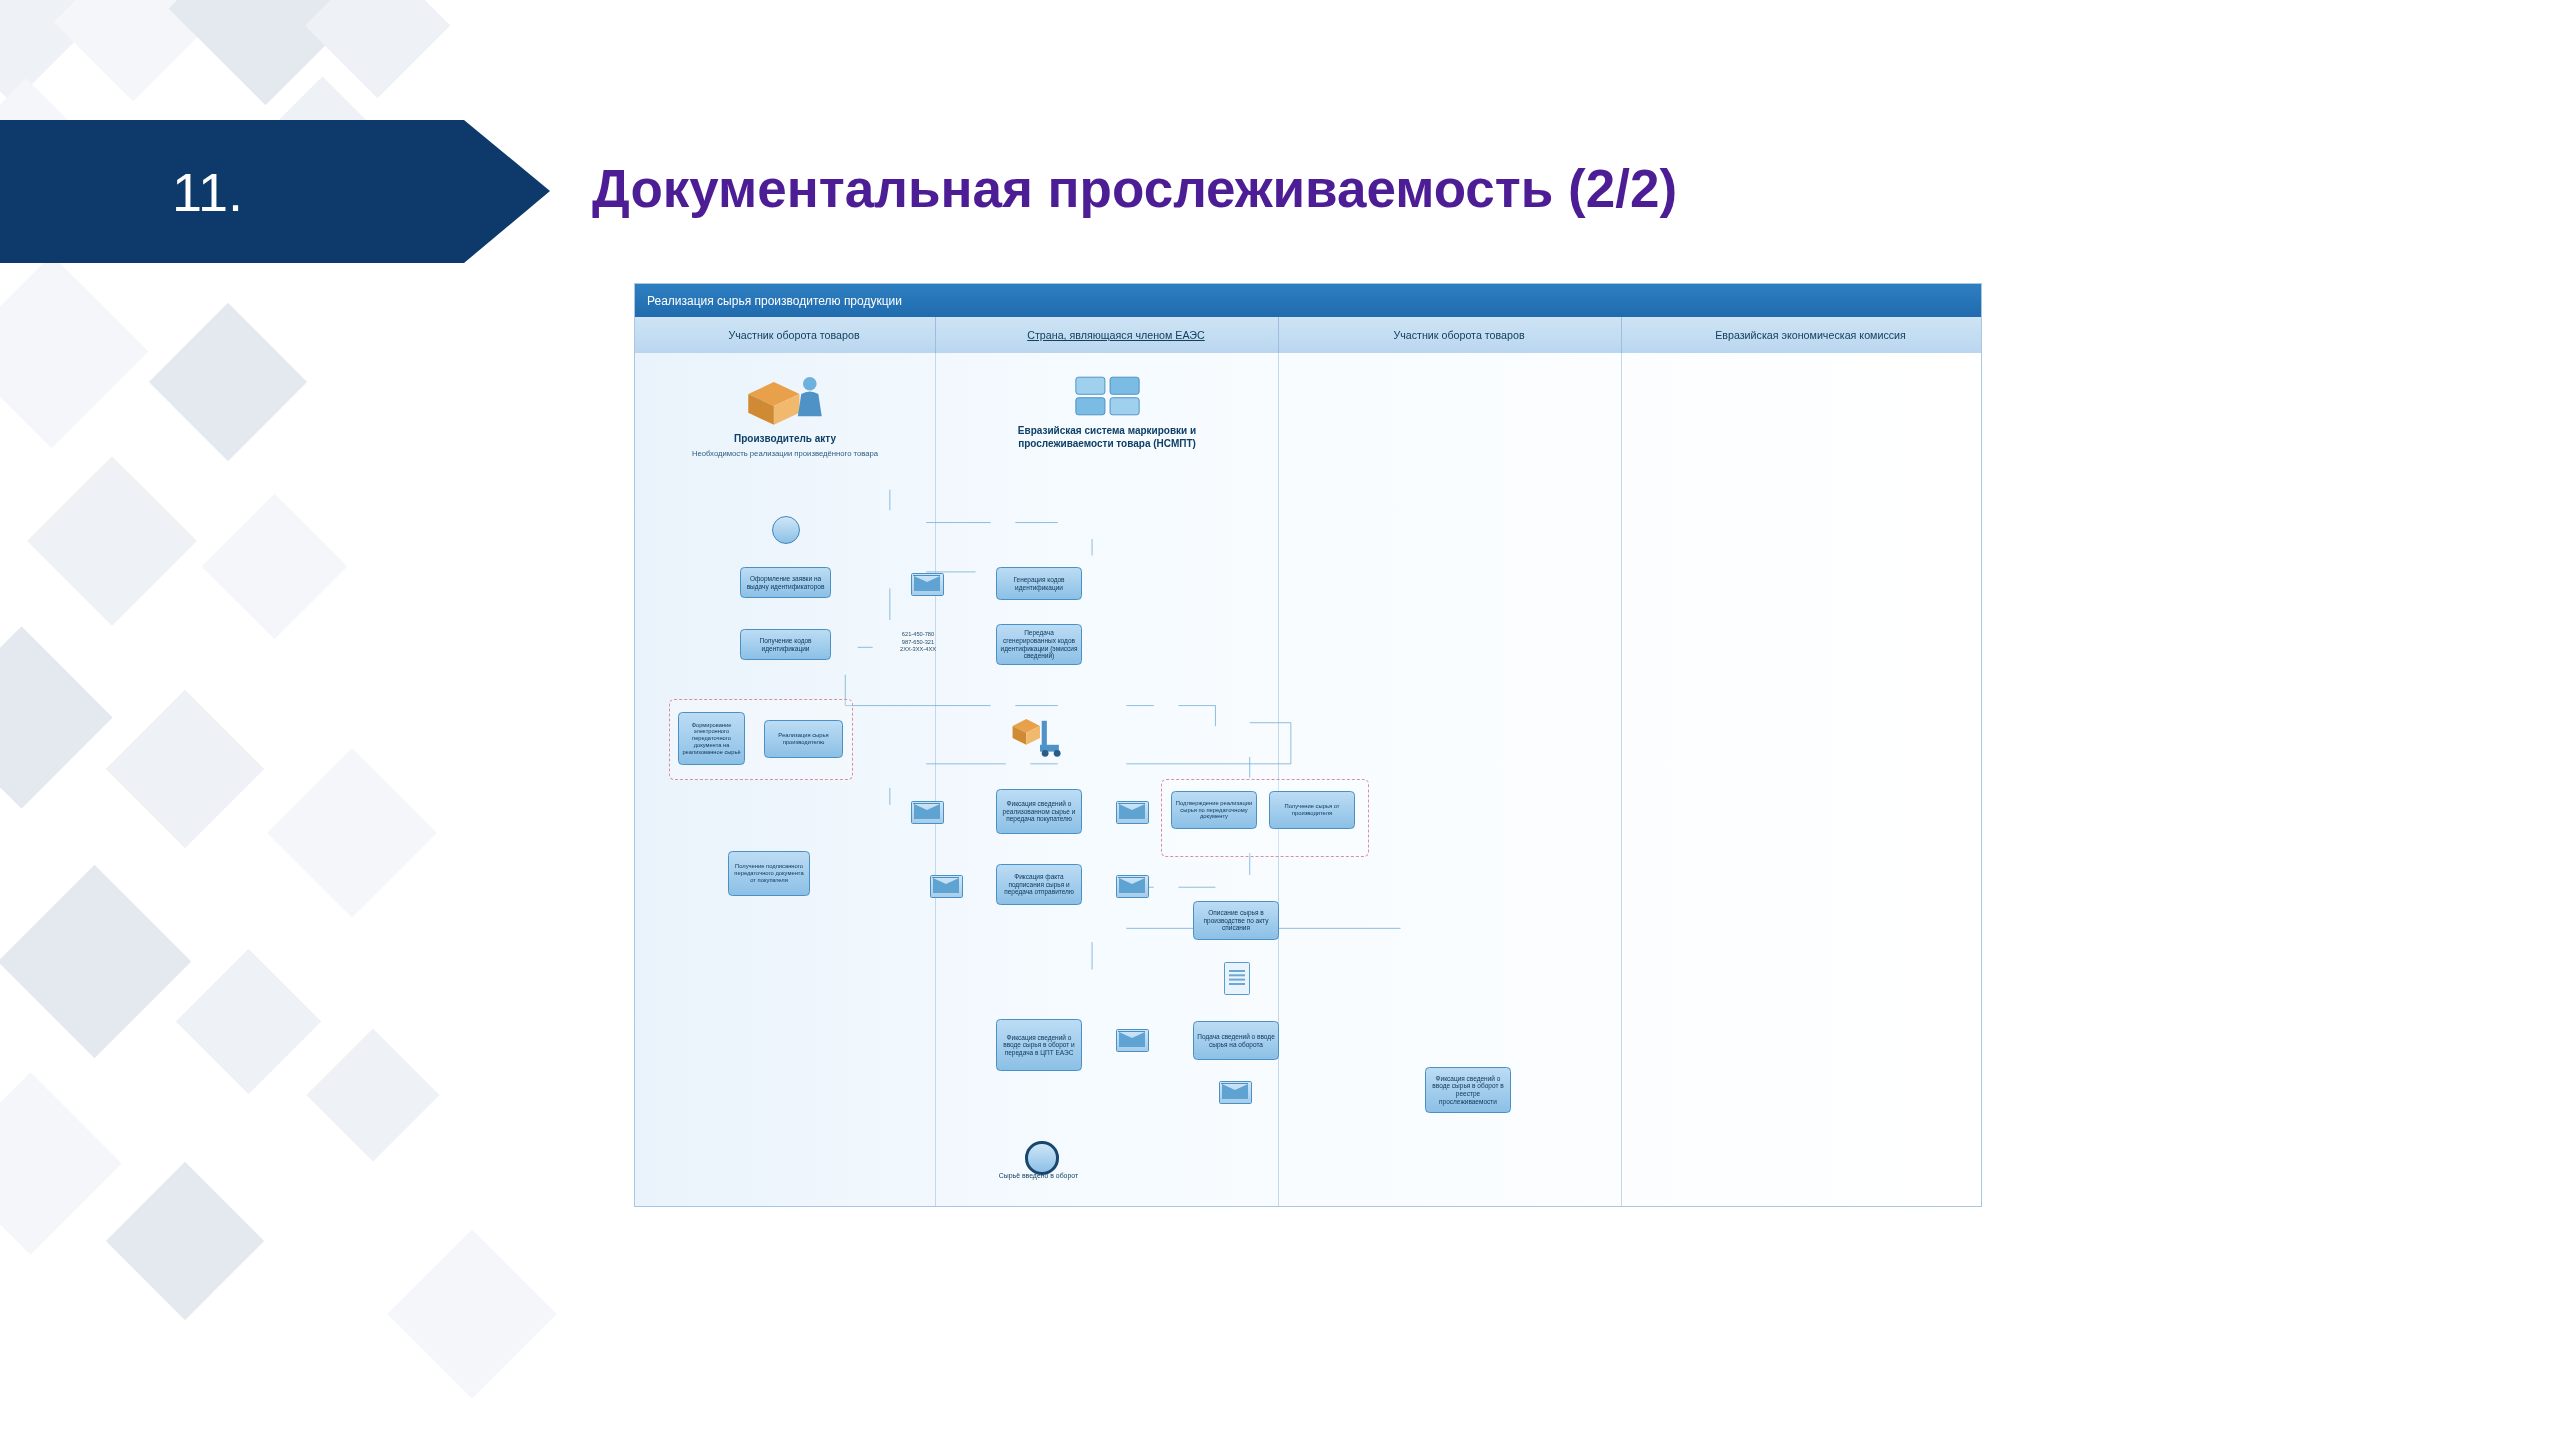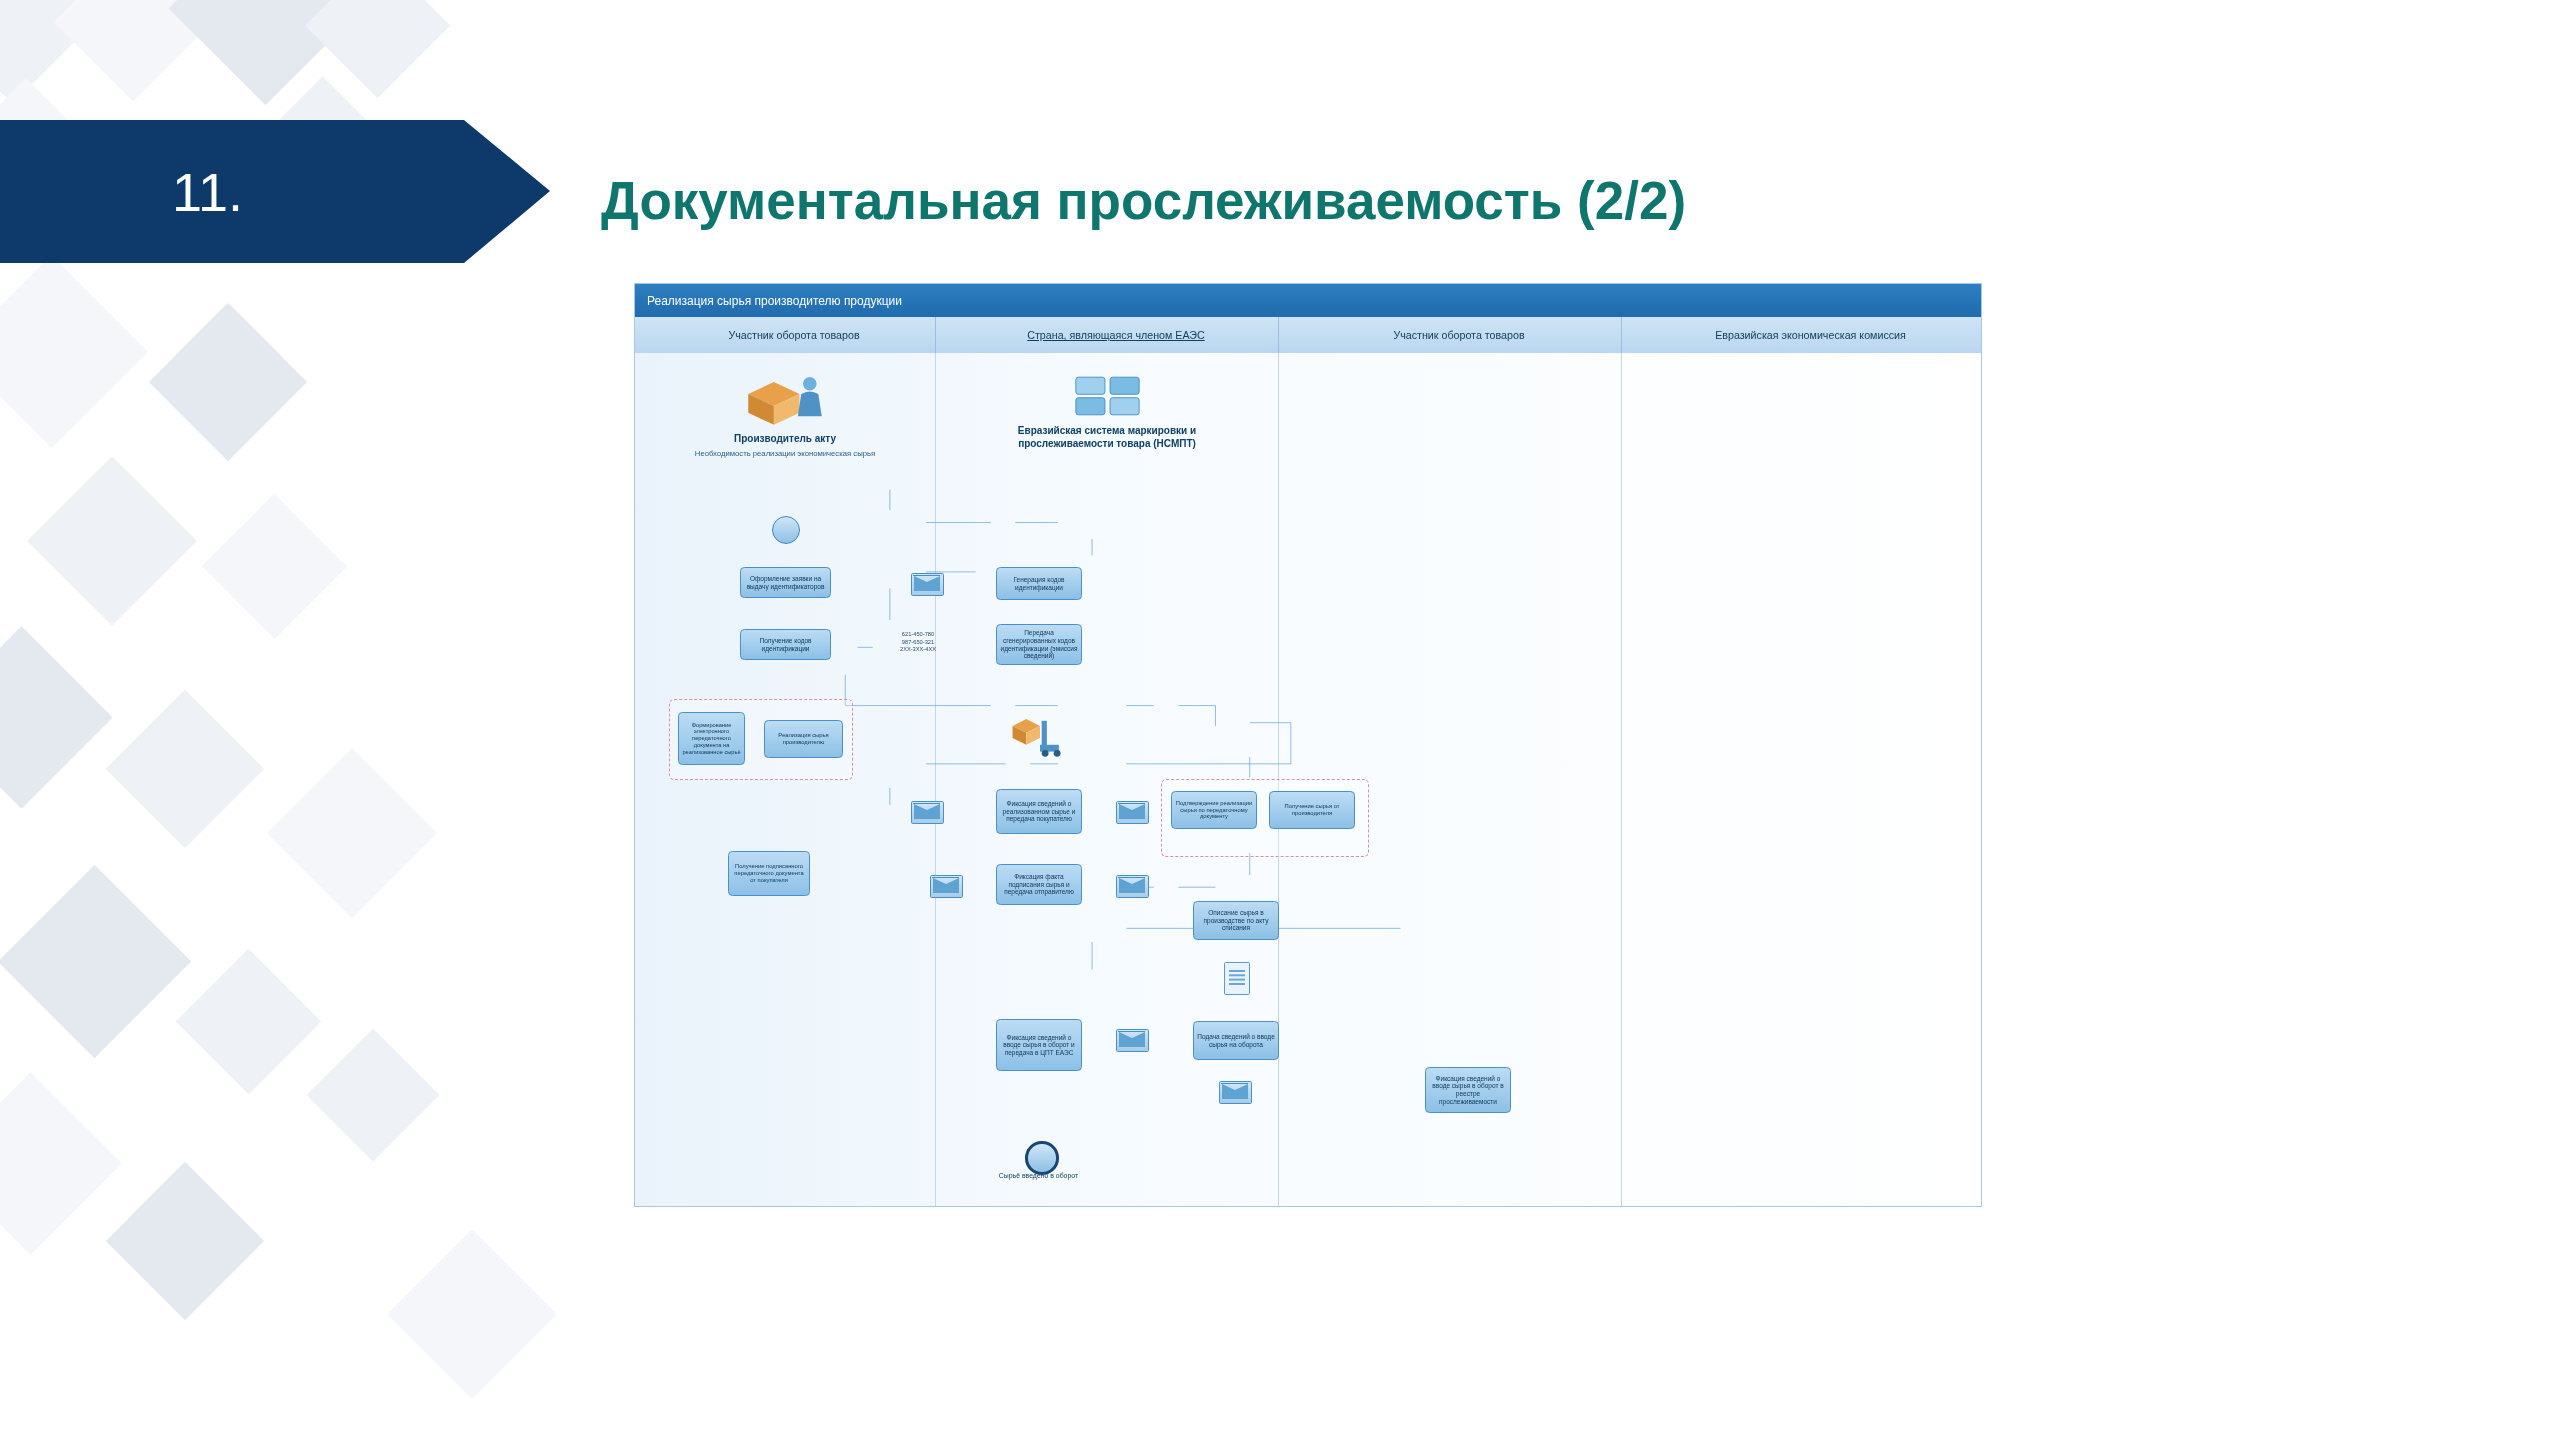--- a/index.html
+++ b/index.html
@@ -24,25 +24,24 @@
     clip-path:polygon(0 0, 464px 0, 550px 71px, 464px 143px, 0 143px);
     display:flex;align-items:center;
   }
   .banner-num{
     color:#ffffff;font-size:54px;font-weight:400;letter-spacing:0px;
     margin-left:172px;font-family:"Liberation Sans", sans-serif;
   }
 
   
   .title{
-    position:absolute;left:592px;top:170px;z-index:6;
-    font-size:53px;font-weight:bold;color:#0f766e;
+    position:absolute;left:592px;top:158px;z-index:6;
+    font-size:53px;font-weight:bold;color:#4c1d95;
     font-family:"Liberation Sans", sans-serif;
     white-space:nowrap;
-    margin-left:9px;
   }
 
   
   .diagram{
     position:absolute;left:634px;top:283px;width:1348px;height:924px;
     background:linear-gradient(to right,#eaf3fb 0%,#f6fbff 35%,#ffffff 100%);
     border:0.9px solid #a9c7e2;
     box-sizing:border-box;
     z-index:4;
     overflow:hidden;
@@ -227,21 +226,21 @@
 
   <div class="actor" style="left:47px;top:86px;">
     <svg width="94" height="60" viewBox="0 0 110 70" style="display:block;margin:0 auto 3.4px;">
       <polygon points="12,28 42,14 72,28 42,42" fill="#e8a04b"></polygon>
       <polygon points="12,28 42,42 42,64 12,50" fill="#d08a33"></polygon>
       <polygon points="42,42 72,28 72,50 42,64" fill="#f0b96d"></polygon>
       <circle cx="84" cy="16" r="8" fill="#6fb1dd"></circle>
       <path d="M74,28 q10,-6 20,0 l4,26 h-28 z" fill="#4f93c6"></path>
     </svg>
     <div class="actor-label">Производитель акту</div>
-    <div class="actor-sub">Необходимость реализации экономическая сырья</div>
+    <div class="actor-sub">Необходимость реализации произведённого товара</div>
   </div>
 
   <div class="ev-start" style="left:137px;top:232px;"></div>
 
   <div class="task" style="left:105px;top:283px;width:91px;height:31px;">Оформление заявки на выдачу идентификаторов</div>
   <div class="task" style="left:105px;top:345px;width:91px;height:31px;">Получение кодов идентификации</div>
 
   <div class="group-dash" style="left:34px;top:415px;width:182px;height:79px;"></div>
   <div class="task" style="left:43px;top:428px;width:67px;height:53px;font-size:5.7px;">Формирование электронного передаточного документа на реализованное сырьё</div>
   <div class="task" style="left:129px;top:436px;width:79px;height:38px;font-size:5.8px;">Реализация сырья производителю</div>

